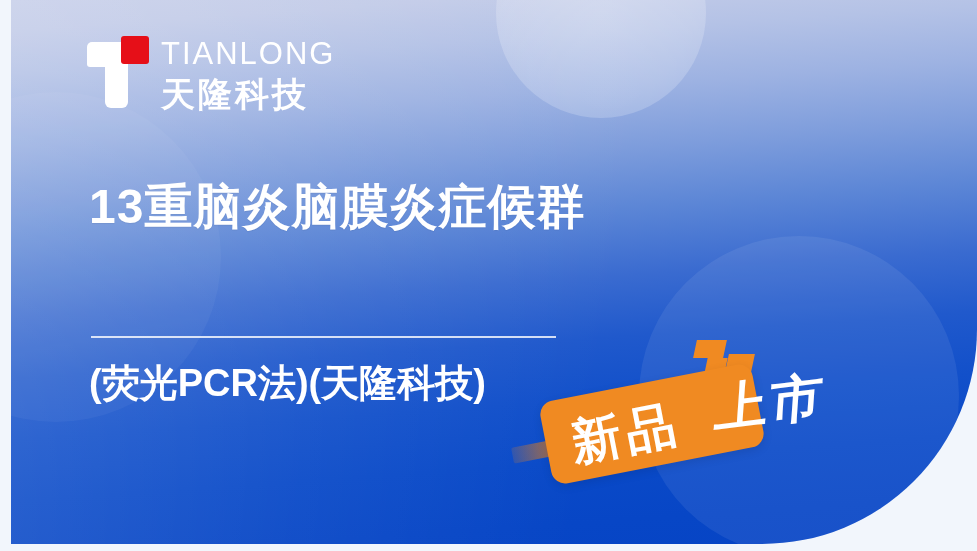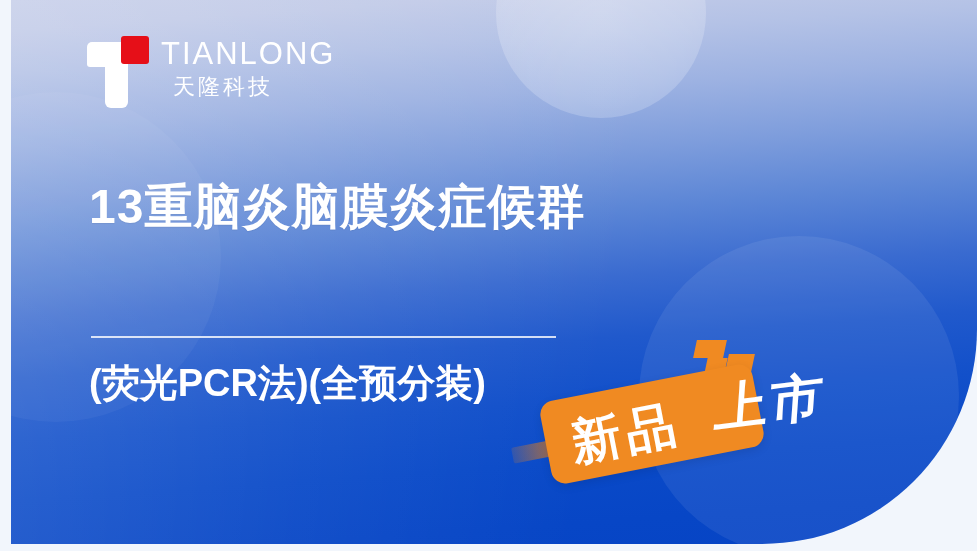--- a/index.html
+++ b/index.html
@@ -147,27 +147,26 @@
   .logo-en {
     color: #ffffff;
     font-size: 31px;
     letter-spacing: 2.0px;
     font-weight: 400;
     line-height: 1.05;
     white-space: nowrap;
   }
   .logo-cn {
     color: #ffffff;
-    font-size: 22px;
-    font-weight: 400;
+    font-size: 34px;
+    font-weight: 700;
     letter-spacing: 3px;
     line-height: 1.25;
     margin-top: 2px;
     white-space: nowrap;
-    margin-left: 12px;
   }
 
   
   .headline {
     position: absolute;
     left: 78px;
     top: 175px;
     color: #ffffff;
   }
   .headline-line {
@@ -311,21 +310,21 @@
         <div class="logo-cn">天隆科技</div>
       </div>
     </div>
 
     <div class="headline">
       <div class="headline-line">13重脑炎脑膜炎症候群</div>
     </div>
 
     <div class="divider"></div>
 
-    <div class="subtitle">(荧光PCR法)(全预分装)</div>
+    <div class="subtitle">(荧光PCR法)(天隆科技)</div>
 
     <div class="badge-group">
       <div class="badge-spark">
         <i class="spark-a"></i>
         <i class="spark-b"></i>
         <i class="spark-c"></i>
       </div>
       <div class="badge-tail"></div>
       <div class="badge-plate"></div>
       <div class="badge-plate-text">新品</div>

